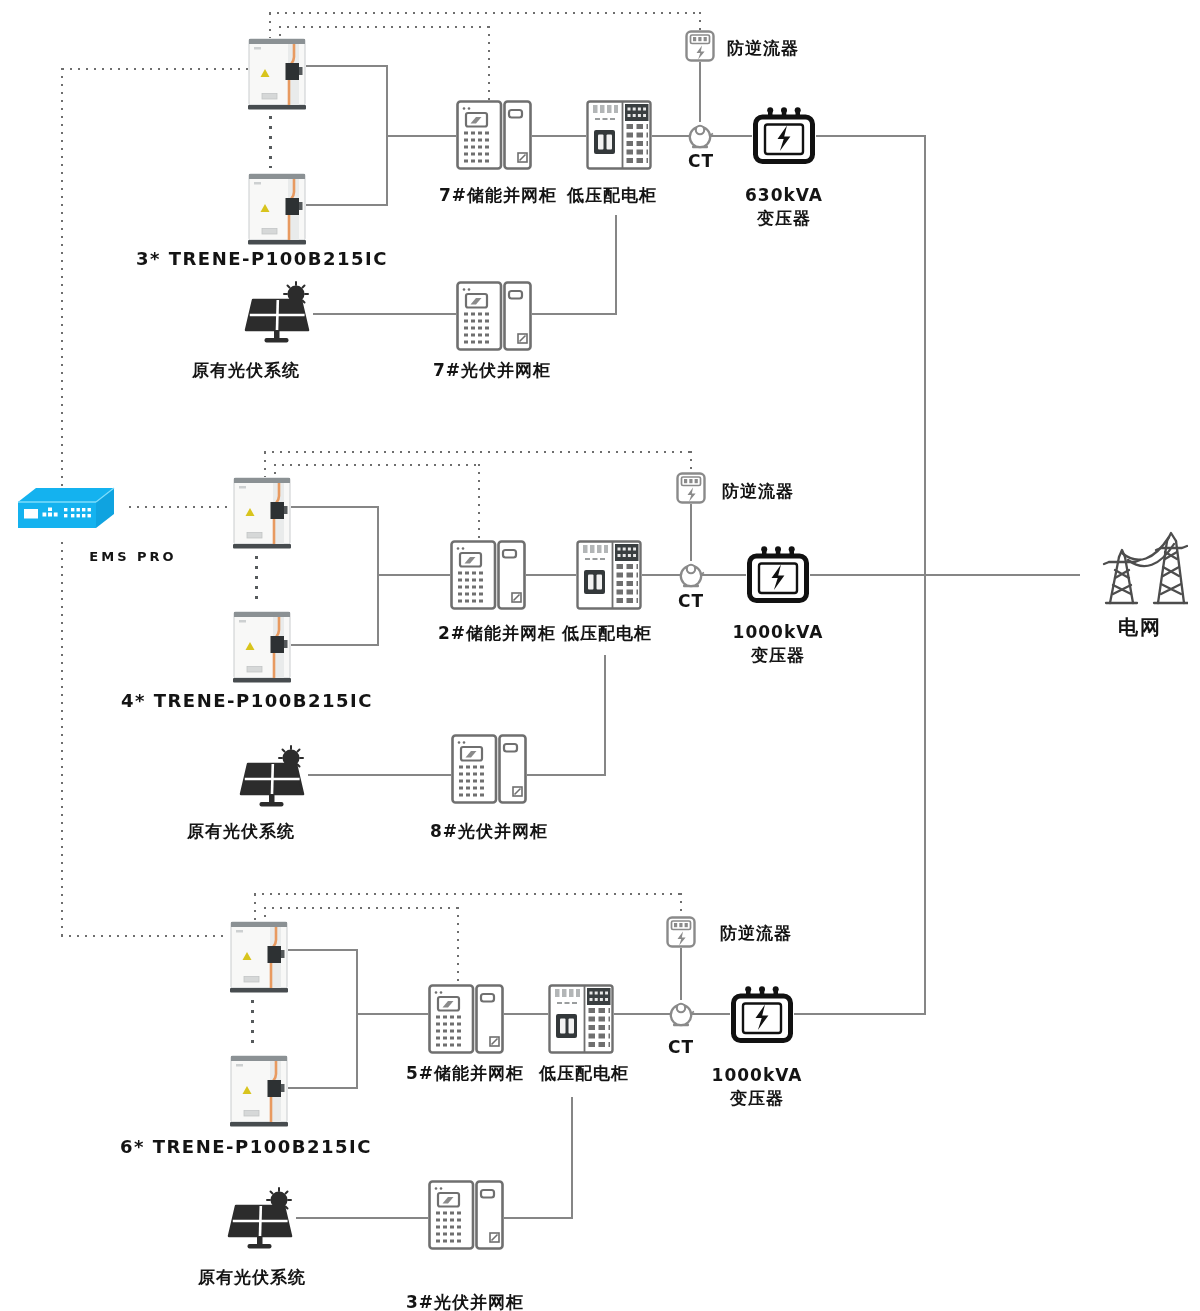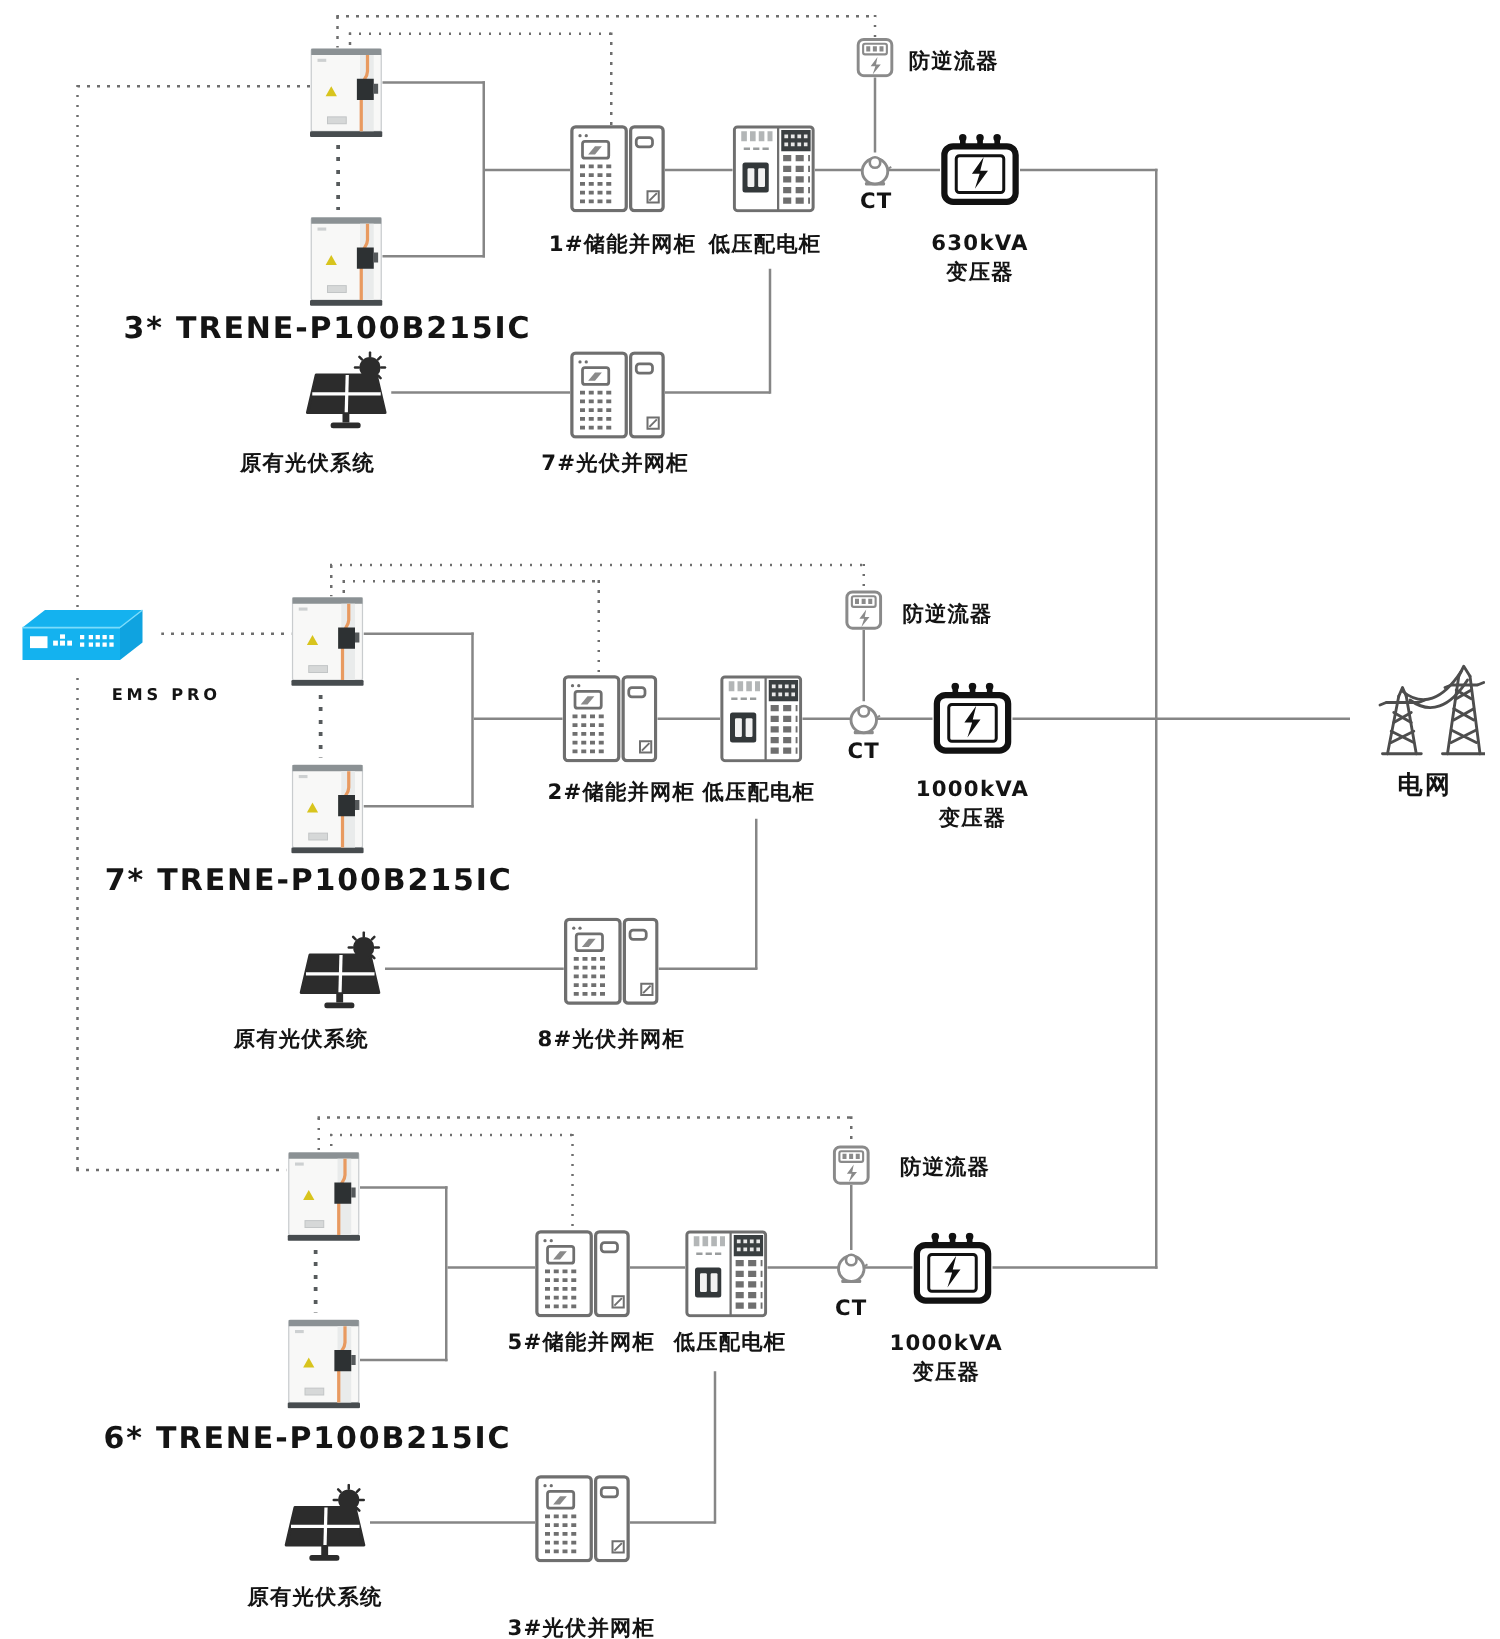--- a/index.html
+++ b/index.html
@@ -10,21 +10,21 @@
   .sl-h{position:absolute;height:2px;background:#868686;}
   .sl-v{position:absolute;width:2px;background:#868686;}
   
   .dt-h{position:absolute;height:2px;background-image:repeating-linear-gradient(to right,#6e6e6e 0 2px,transparent 2px 8px);}
   .dt-v{position:absolute;width:2px;background-image:repeating-linear-gradient(to bottom,#6e6e6e 0 2px,transparent 2px 8px);}
   
   .el-v{position:absolute;width:3px;background-image:repeating-linear-gradient(to bottom,#565a5c 0 3px,transparent 3px 10px);}
   
   .lbl{position:absolute;transform:translateX(-50%);white-space:nowrap;
        font-weight:bold;font-size:17px;color:#141414;letter-spacing:1px;}
-  .lbl.latin{letter-spacing:1.5px;font-size:24px;}
+  .lbl.latin{letter-spacing:1.5px;font-size:18px;}
   .lbl.leftal{transform:none;text-align:right;}
   .lbl.two{text-align:center;line-height:23px;}
   .lbl.big{font-size:20px;letter-spacing:2px;}
   .lbl.ems{font-size:13px;letter-spacing:3px;}
 </style>
 </head>
 <body>
 
 <svg width="0" height="0" style="position:absolute" aria-hidden="true">
 <defs>
@@ -233,21 +233,21 @@
     </svg>
   <svg class="icon" style="left:752px;top:107px;width:64px;height:58px">
       <use href="#sym-tx"></use>
     </svg>
   <svg class="icon" style="left:456px;top:281px;width:76px;height:70px">
       <use href="#sym-cabinet2"></use>
     </svg>
 
   <div class="lbl latin" style="left:262px;top:248px">3* TRENE-P100B215IC</div>
   <div class="lbl" style="left:246px;top:359px">原有光伏系统</div>
-  <div class="lbl" style="left:498px;top:184px">1#储能并网柜</div>
+  <div class="lbl" style="left:498px;top:184px">7#储能并网柜</div>
   <div class="lbl" style="left:612px;top:184px">低压配电柜</div>
   <div class="lbl leftal" style="left:727px;top:37px">防逆流器</div>
   <div class="lbl" style="left:701px;top:151px">CT</div>
   <div class="lbl two" style="left:784px;top:184px">
     <div>630kVA</div>
     <div>变压器</div>
   </div>
   <div class="lbl" style="left:492px;top:359px">7#光伏并网柜</div>
 
   <div class="dt-v" style="left:264px;top:452px;height:25px"></div>
@@ -291,21 +291,21 @@
   <svg class="icon" style="left:677px;top:561px;width:28px;height:28px">
       <use href="#sym-ct"></use>
     </svg>
   <svg class="icon" style="left:746px;top:546px;width:64px;height:58px">
       <use href="#sym-tx"></use>
     </svg>
   <svg class="icon" style="left:451px;top:734px;width:76px;height:70px">
       <use href="#sym-cabinet2"></use>
     </svg>
 
-  <div class="lbl latin" style="left:247px;top:690px">7* TRENE-P100B215IC</div>
+  <div class="lbl latin" style="left:247px;top:690px">4* TRENE-P100B215IC</div>
   <div class="lbl" style="left:241px;top:820px">原有光伏系统</div>
   <div class="lbl" style="left:497px;top:622px">2#储能并网柜</div>
   <div class="lbl" style="left:607px;top:622px">低压配电柜</div>
   <div class="lbl leftal" style="left:722px;top:480px">防逆流器</div>
   <div class="lbl" style="left:691px;top:591px">CT</div>
   <div class="lbl two" style="left:778px;top:621px">
     <div>1000kVA</div>
     <div>变压器</div>
   </div>
   <div class="lbl" style="left:489px;top:820px">8#光伏并网柜</div>

